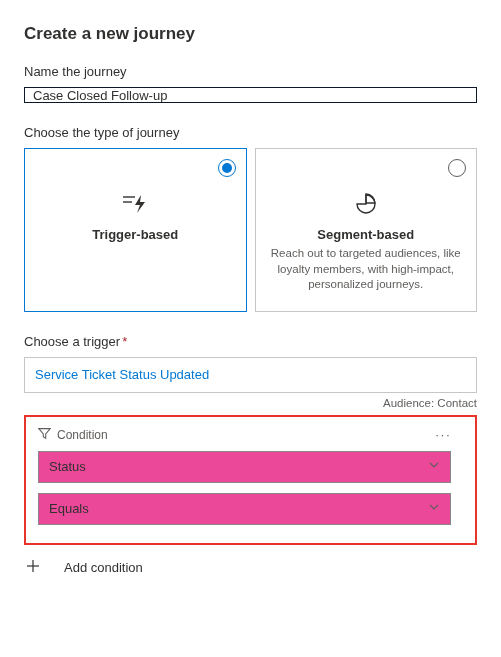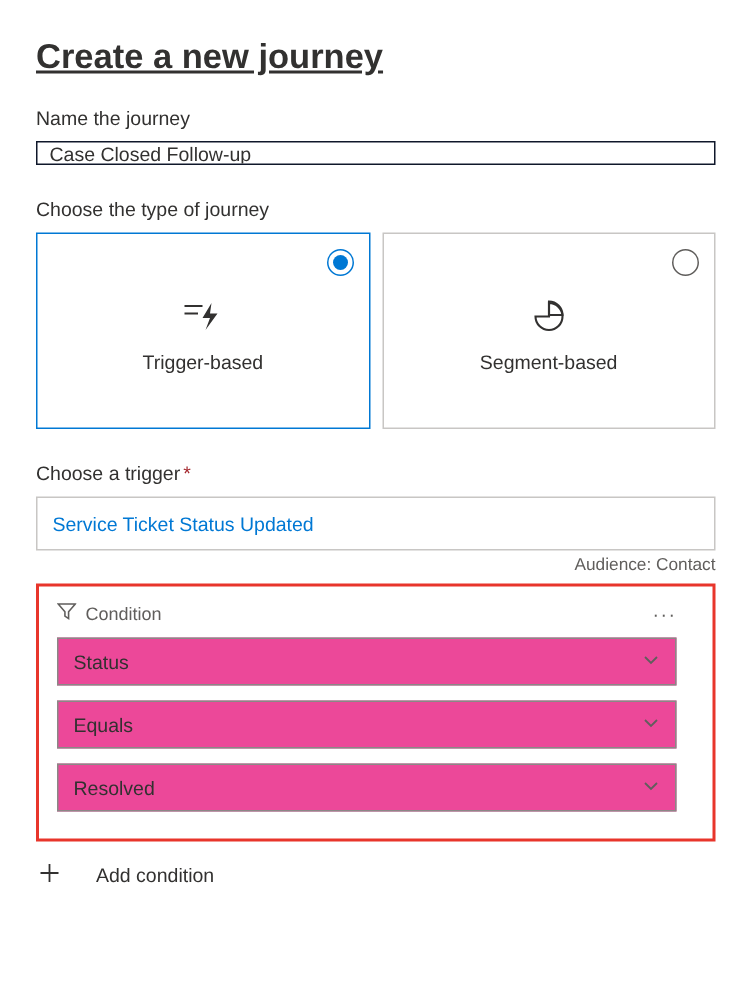--- a/index.html
+++ b/index.html
@@ -6,25 +6,24 @@
   body {
     margin: 0;
     padding: 24px 24px 24px 24px;
     font-family: "Segoe UI", -apple-system, BlinkMacSystemFont, sans-serif;
     font-size: 13px;
     color: #323130;
     background: #ffffff;
     width: 501px;
   }
   h1 {
-    font-size: 23px;
+    font-size: 17px;
     font-weight: 600;
     margin: 0 0 20px 0;
     color: #323130;
-    text-decoration: underline;
   }
   .field-label {
     font-size: 13px;
     font-weight: 400;
     margin: 0 0 8px 0;
     color: #323130;
   }
   .required-star { color: #a4262c; margin-left: 2px; }
   .text-input {
     width: 100%;
@@ -78,23 +77,23 @@
   }
   .type-card.selected .radio-inner { display: block; }
   .card-icon {
     display: flex;
     align-items: center;
     justify-content: center;
     height: 26px;
     margin-bottom: 10px;
   }
   .card-title {
-    font-weight: 400;
-    font-size: 13px;
-    margin-bottom: 18px;
+    font-weight: 700;
+    font-size: 13px;
+    margin-bottom: 4px;
   }
   .card-desc {
     font-size: 11.5px;
     color: #605e5c;
     line-height: 1.35;
   }
   .trigger-input {
     width: 100%;
     height: 36px;
     padding: 6px 10px;
@@ -194,20 +193,21 @@
     </div>
     <div class="type-card">
       <div class="radio-outer"></div>
       <div class="card-icon">
         <svg width="24" height="24" viewBox="0 0 24 24" fill="none" stroke="#323130" stroke-width="1.4">
           <path d="M12 3 A9 9 0 1 1 3 12 L12 12 Z"></path>
           <path d="M13 1 A9 9 0 0 1 22 10 L13 10 Z" transform="translate(-1,1)"></path>
         </svg>
       </div>
       <div class="card-title">Segment-based</div>
+      <div class="card-desc">Reach out to targeted audiences, like loyalty members, with high-impact, personalized journeys.</div>
     </div>
   </div>
 </div>
 
 <div class="section-gap">
   <div class="field-label">
     <span>Choose a trigger</span><span class="required-star">*</span>
   </div>
   <div class="trigger-input">
     <span>Service Ticket Status Updated</span>
@@ -231,28 +231,20 @@
   <div class="dropdown">
     <span>Status</span>
     <span>
       <svg class="chevron" viewBox="0 0 12 12" fill="none" stroke="#605e5c" stroke-width="1.2">
           <path d="M2 4 L6 8 L10 4"></path>
         </svg>
     </span>
   </div>
   <div class="dropdown">
     <span>Equals</span>
-    <span>
-      <svg class="chevron" viewBox="0 0 12 12" fill="none" stroke="#605e5c" stroke-width="1.2">
-          <path d="M2 4 L6 8 L10 4"></path>
-        </svg>
-    </span>
-  </div>
-  <div class="dropdown">
-    <span>Resolved</span>
     <span>
       <svg class="chevron" viewBox="0 0 12 12" fill="none" stroke="#605e5c" stroke-width="1.2">
           <path d="M2 4 L6 8 L10 4"></path>
         </svg>
     </span>
   </div>
 </div>
 
 <div class="add-condition">
   <span>

